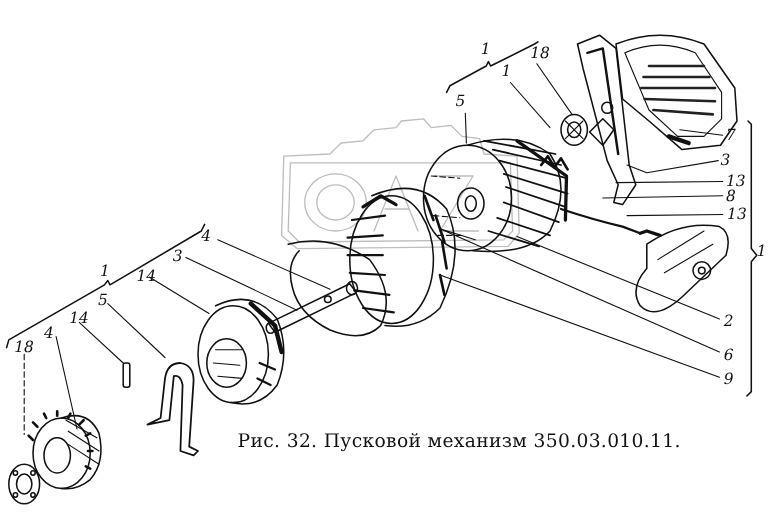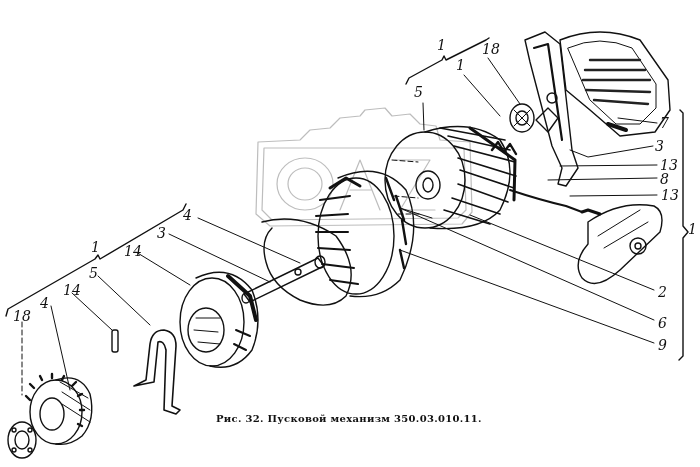--- a/index.html
+++ b/index.html
@@ -1,19 +1,19 @@
 <!DOCTYPE html>
 <html><head>
 <meta charset="utf-8">
 <style>
   html, body { margin: 0; padding: 0; background: #ffffff; }
   #canvas { position: relative; width: 700px; height: 467px; overflow: hidden; background: #fff; }
   svg { position: absolute; left: 0; top: 0; }
   .lbl { position: absolute; font-family: "DejaVu Serif", serif; font-style: italic; font-size: 14px; color: #111; line-height: 1; white-space: nowrap; }
-  .caption { position: absolute; left: 216px; top: 413px; font-family: "DejaVu Serif", serif; font-weight: bold; font-size: 10px; color: #111; letter-spacing: 0.3px; white-space: nowrap; }
+  .caption { position: absolute; left: 216px; top: 391px; font-family: "DejaVu Serif", serif; font-weight: normal; font-size: 17px; color: #111; letter-spacing: 0.3px; white-space: nowrap; }
 </style>
 </head>
 <body>
 
 <div id="canvas">
 <svg width="700" height="467" viewBox="0 0 700 467" fill="none" stroke="#111" stroke-width="1.4" stroke-linecap="round" stroke-linejoin="round">
 
   <g stroke="#bdbdbd" stroke-width="1.2">
     <path d="M258 142 L300 140 L310 130 L330 128 L340 118 L360 116 L365 110 L385 108 L392 116 L410 114 L420 124 L436 126 L440 140 L470 142 L472 212 L462 224 L270 226 L256 214 Z"></path>
     <path d="M264 148 L464 148 L466 210 L458 218 L272 220 L262 210 Z"></path>

